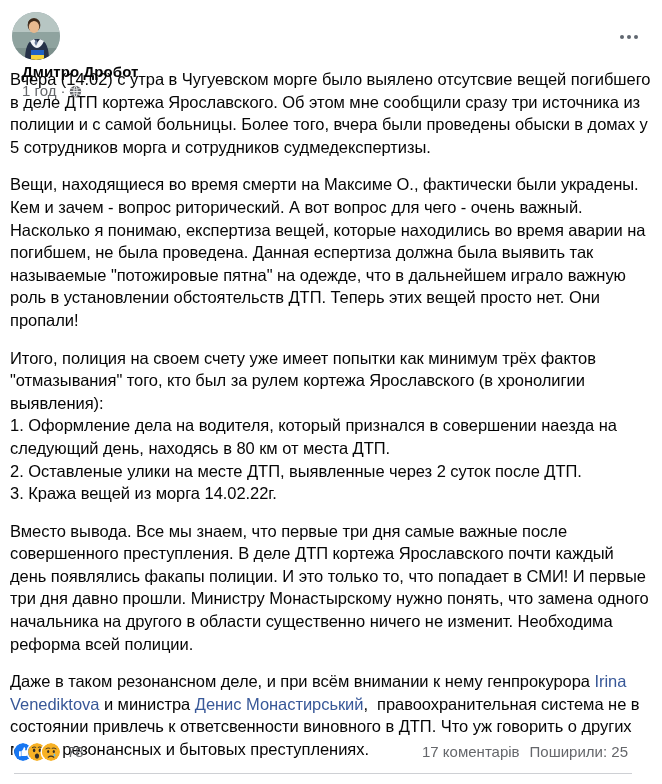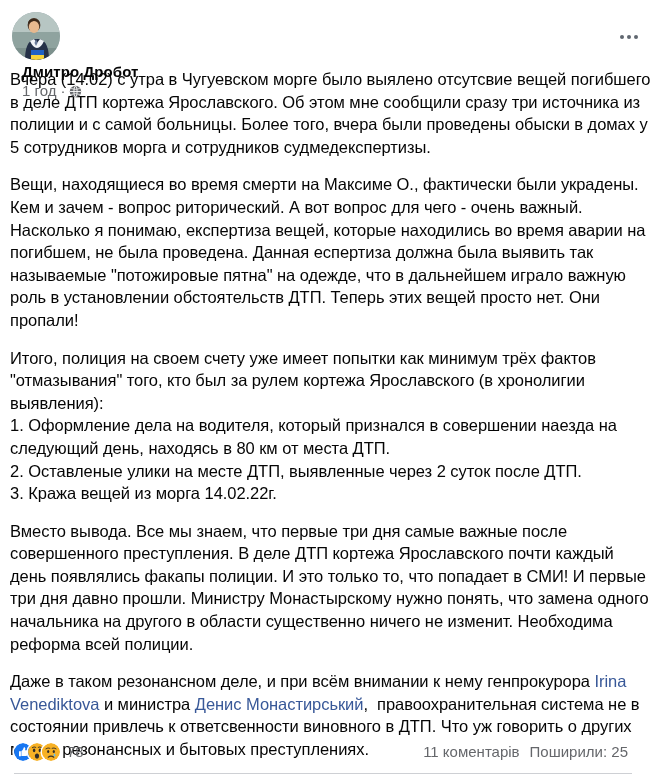--- a/index.html
+++ b/index.html
@@ -264,20 +264,20 @@
           <path d="M3.9 5.8 q2.1 -1.5 4 -0.6" stroke="#322d28" stroke-width="0.9" fill="none" stroke-linecap="round"></path>
           <path d="M14.1 5.8 q-2.1 -1.5 -4 -0.6" stroke="#322d28" stroke-width="0.9" fill="none" stroke-linecap="round"></path>
           <path d="M6.2 14.2 q2.8 -2.2 5.6 0" stroke="#322d28" stroke-width="1.1" fill="none" stroke-linecap="round"></path>
           <path d="M12.6 10.2 q1.4 2 0.6 2.9 q-0.9 0.8 -1.6 -0.3 q-0.5 -0.9 1 -2.6z" fill="#5bc0f8"></path>
         </svg>
       </div>
       <div class="reaction-count">78</div>
     </div>
 
     <div class="footer-right">
-      <span>11 коментарів</span>
+      <span>17 коментарів</span>
       <span>Поширили: 25</span>
     </div>
 
     <div class="footer-divider"></div>
   </div>
 
 </div>
 
 </body></html>

